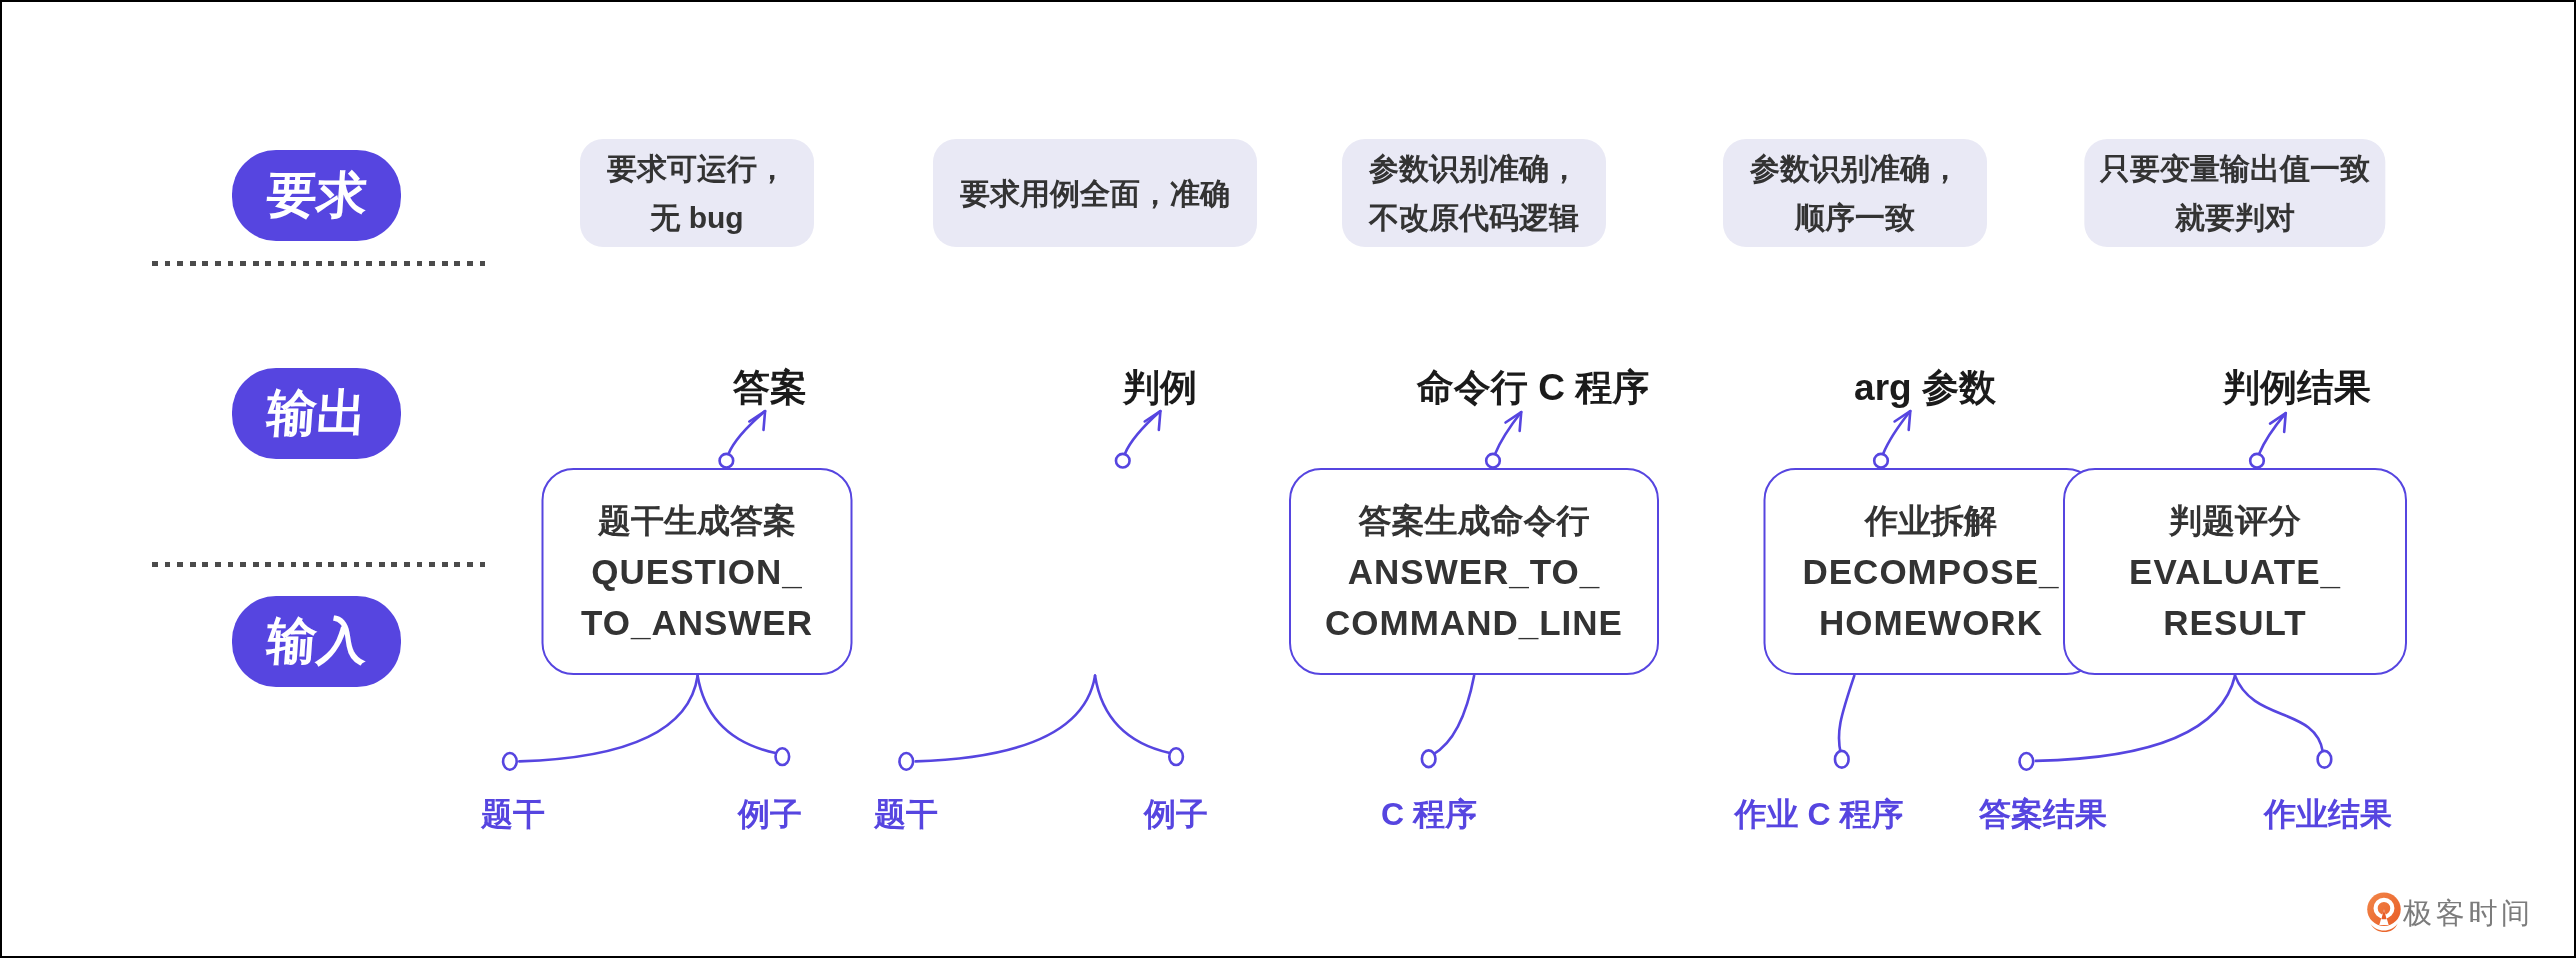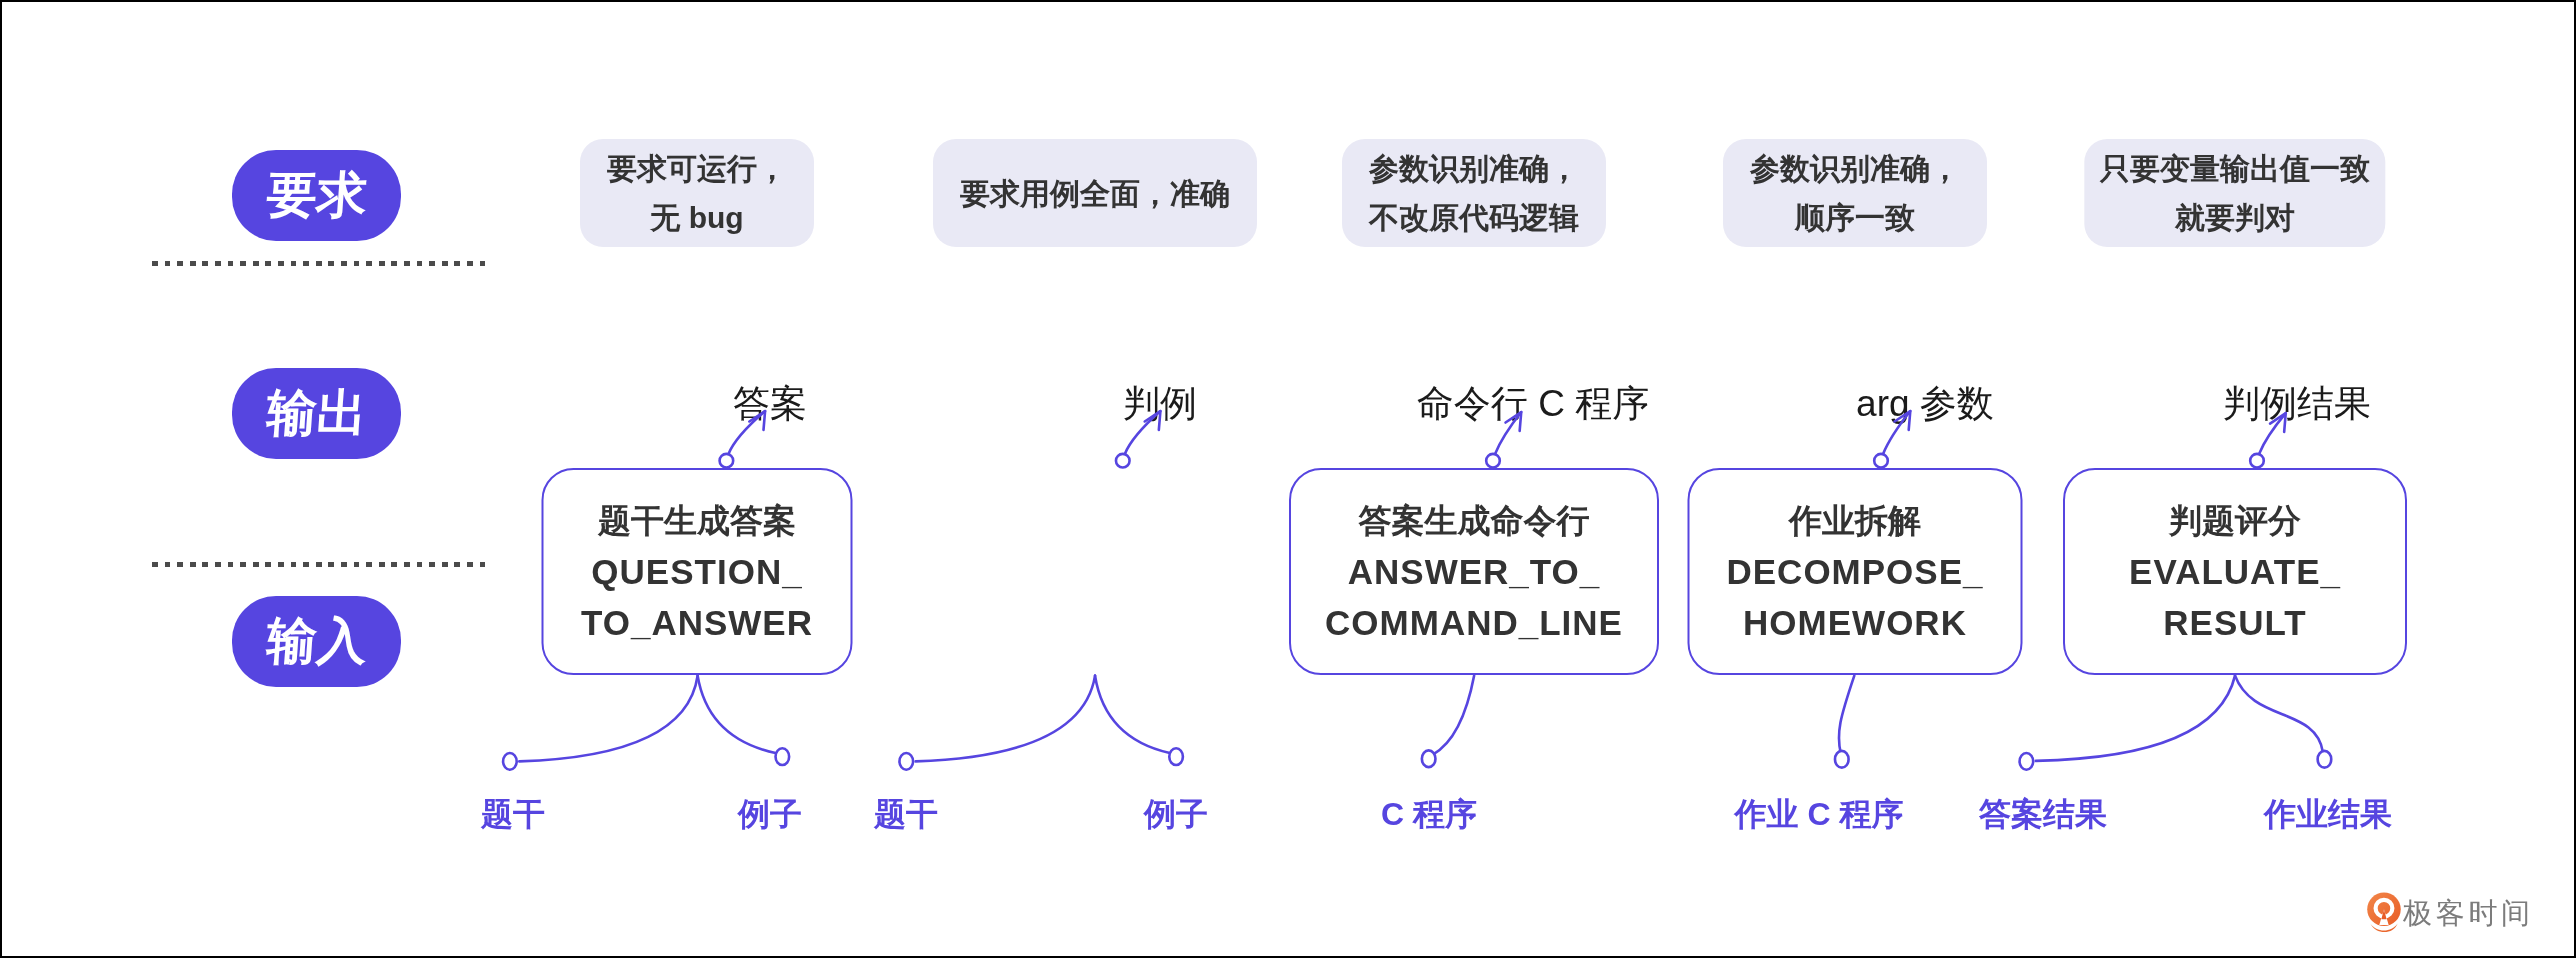--- a/index.html
+++ b/index.html
@@ -55,23 +55,23 @@
     background:#ffffff;
     border:2.6px solid var(--accent);
     border-radius:32px;
     display:flex;flex-direction:column;align-items:center;justify-content:center;
     line-height:51px;white-space:nowrap;text-align:left;
   }
   .proc .t{font-size:33px;font-weight:bold;color:var(--title-text);}
   .proc .c{font-size:35px;font-weight:bold;color:var(--title-text);letter-spacing:1px;}
   
   .out{
-    position:absolute;top:404px;
+    position:absolute;top:388px;
     transform:translate(-50%,-50%);
-    font-size:37px;font-weight:normal;color:var(--out-text);
+    font-size:37px;font-weight:bold;color:var(--out-text);
     white-space:nowrap;
     text-align:center;
   }
   
   .inp{
     position:absolute;top:815px;
     transform:translate(-50%,-50%);
     font-size:32px;font-weight:bold;color:var(--accent);
     white-space:nowrap;
   }
@@ -135,21 +135,21 @@
   <div class="proc" style="left:697px;width:311px">
     <span class="t">题干生成答案</span>
     <span class="c">QUESTION_</span>
     <span class="c">TO_ANSWER</span>
   </div>
   <div class="proc" style="left:1474px;width:370px">
     <span class="t">答案生成命令行</span>
     <span class="c">ANSWER_TO_</span>
     <span class="c">COMMAND_LINE</span>
   </div>
-  <div class="proc" style="left:1855px;width:335px">
+  <div class="proc" style="left:1931px;width:335px">
     <span class="t">作业拆解</span>
     <span class="c">DECOMPOSE_</span>
     <span class="c">HOMEWORK</span>
   </div>
   <div class="proc" style="left:2235px;width:344px">
     <span class="t">判题评分</span>
     <span class="c">EVALUATE_</span>
     <span class="c">RESULT</span>
   </div>
 

